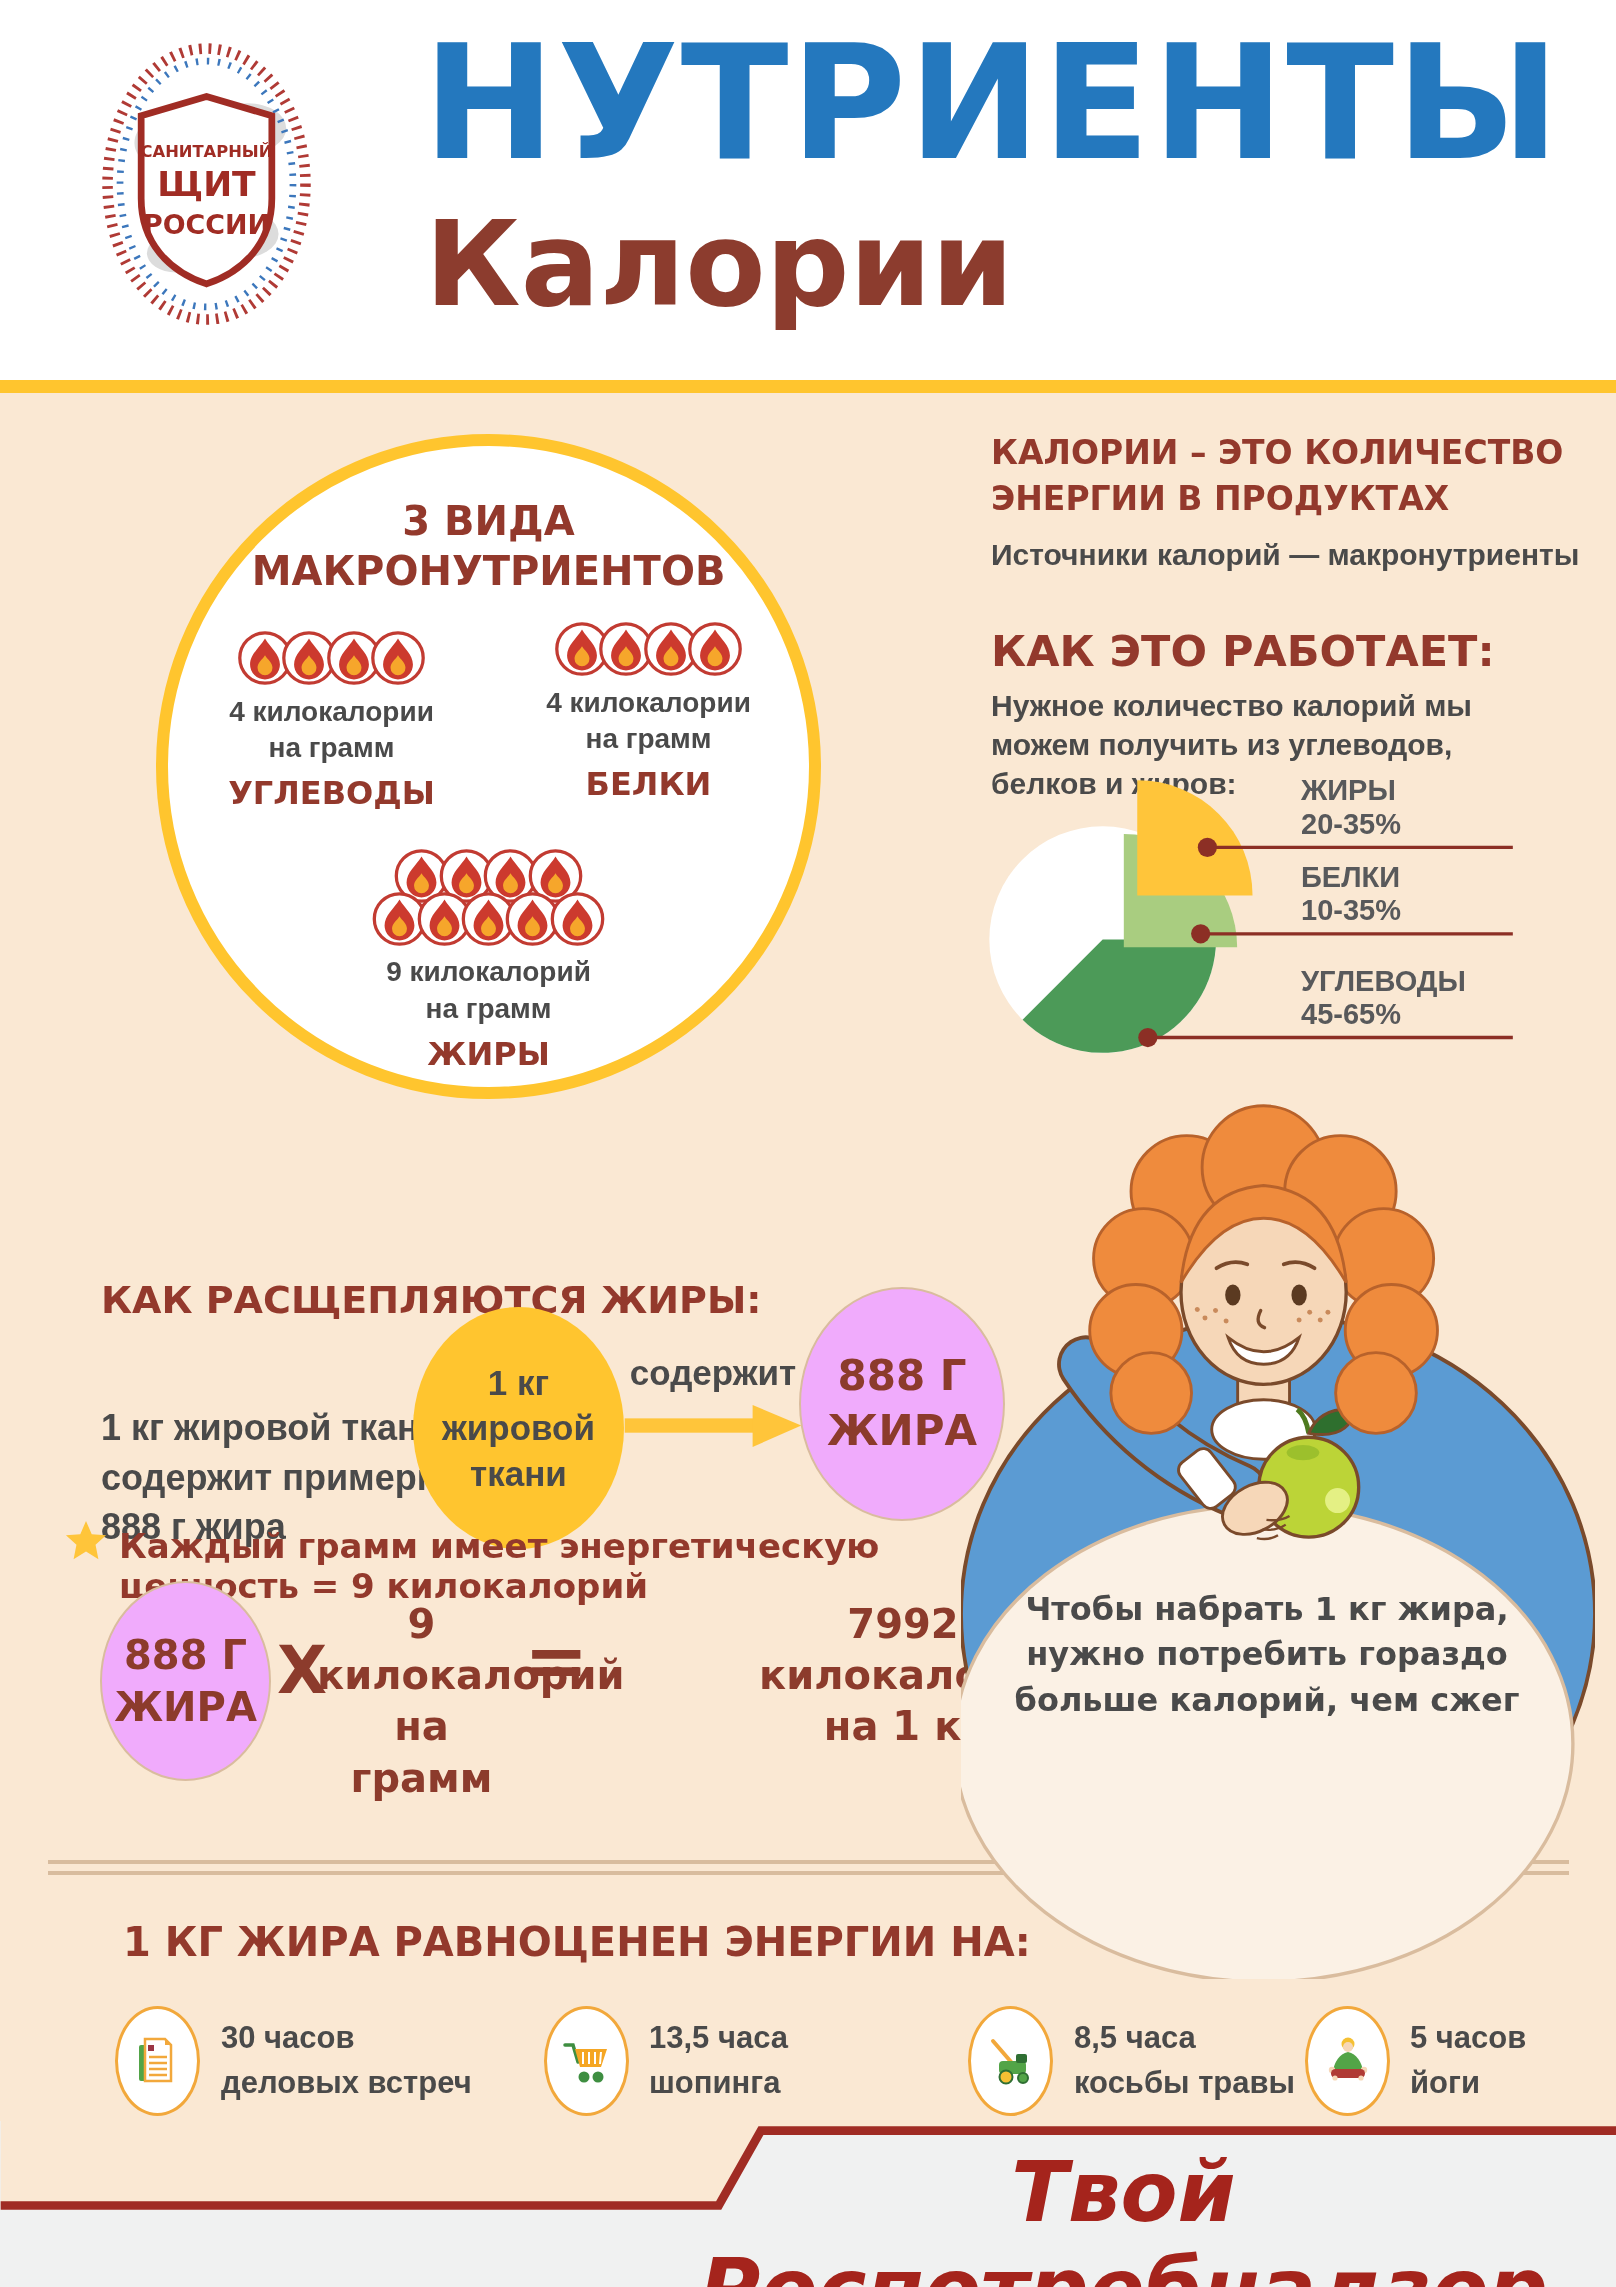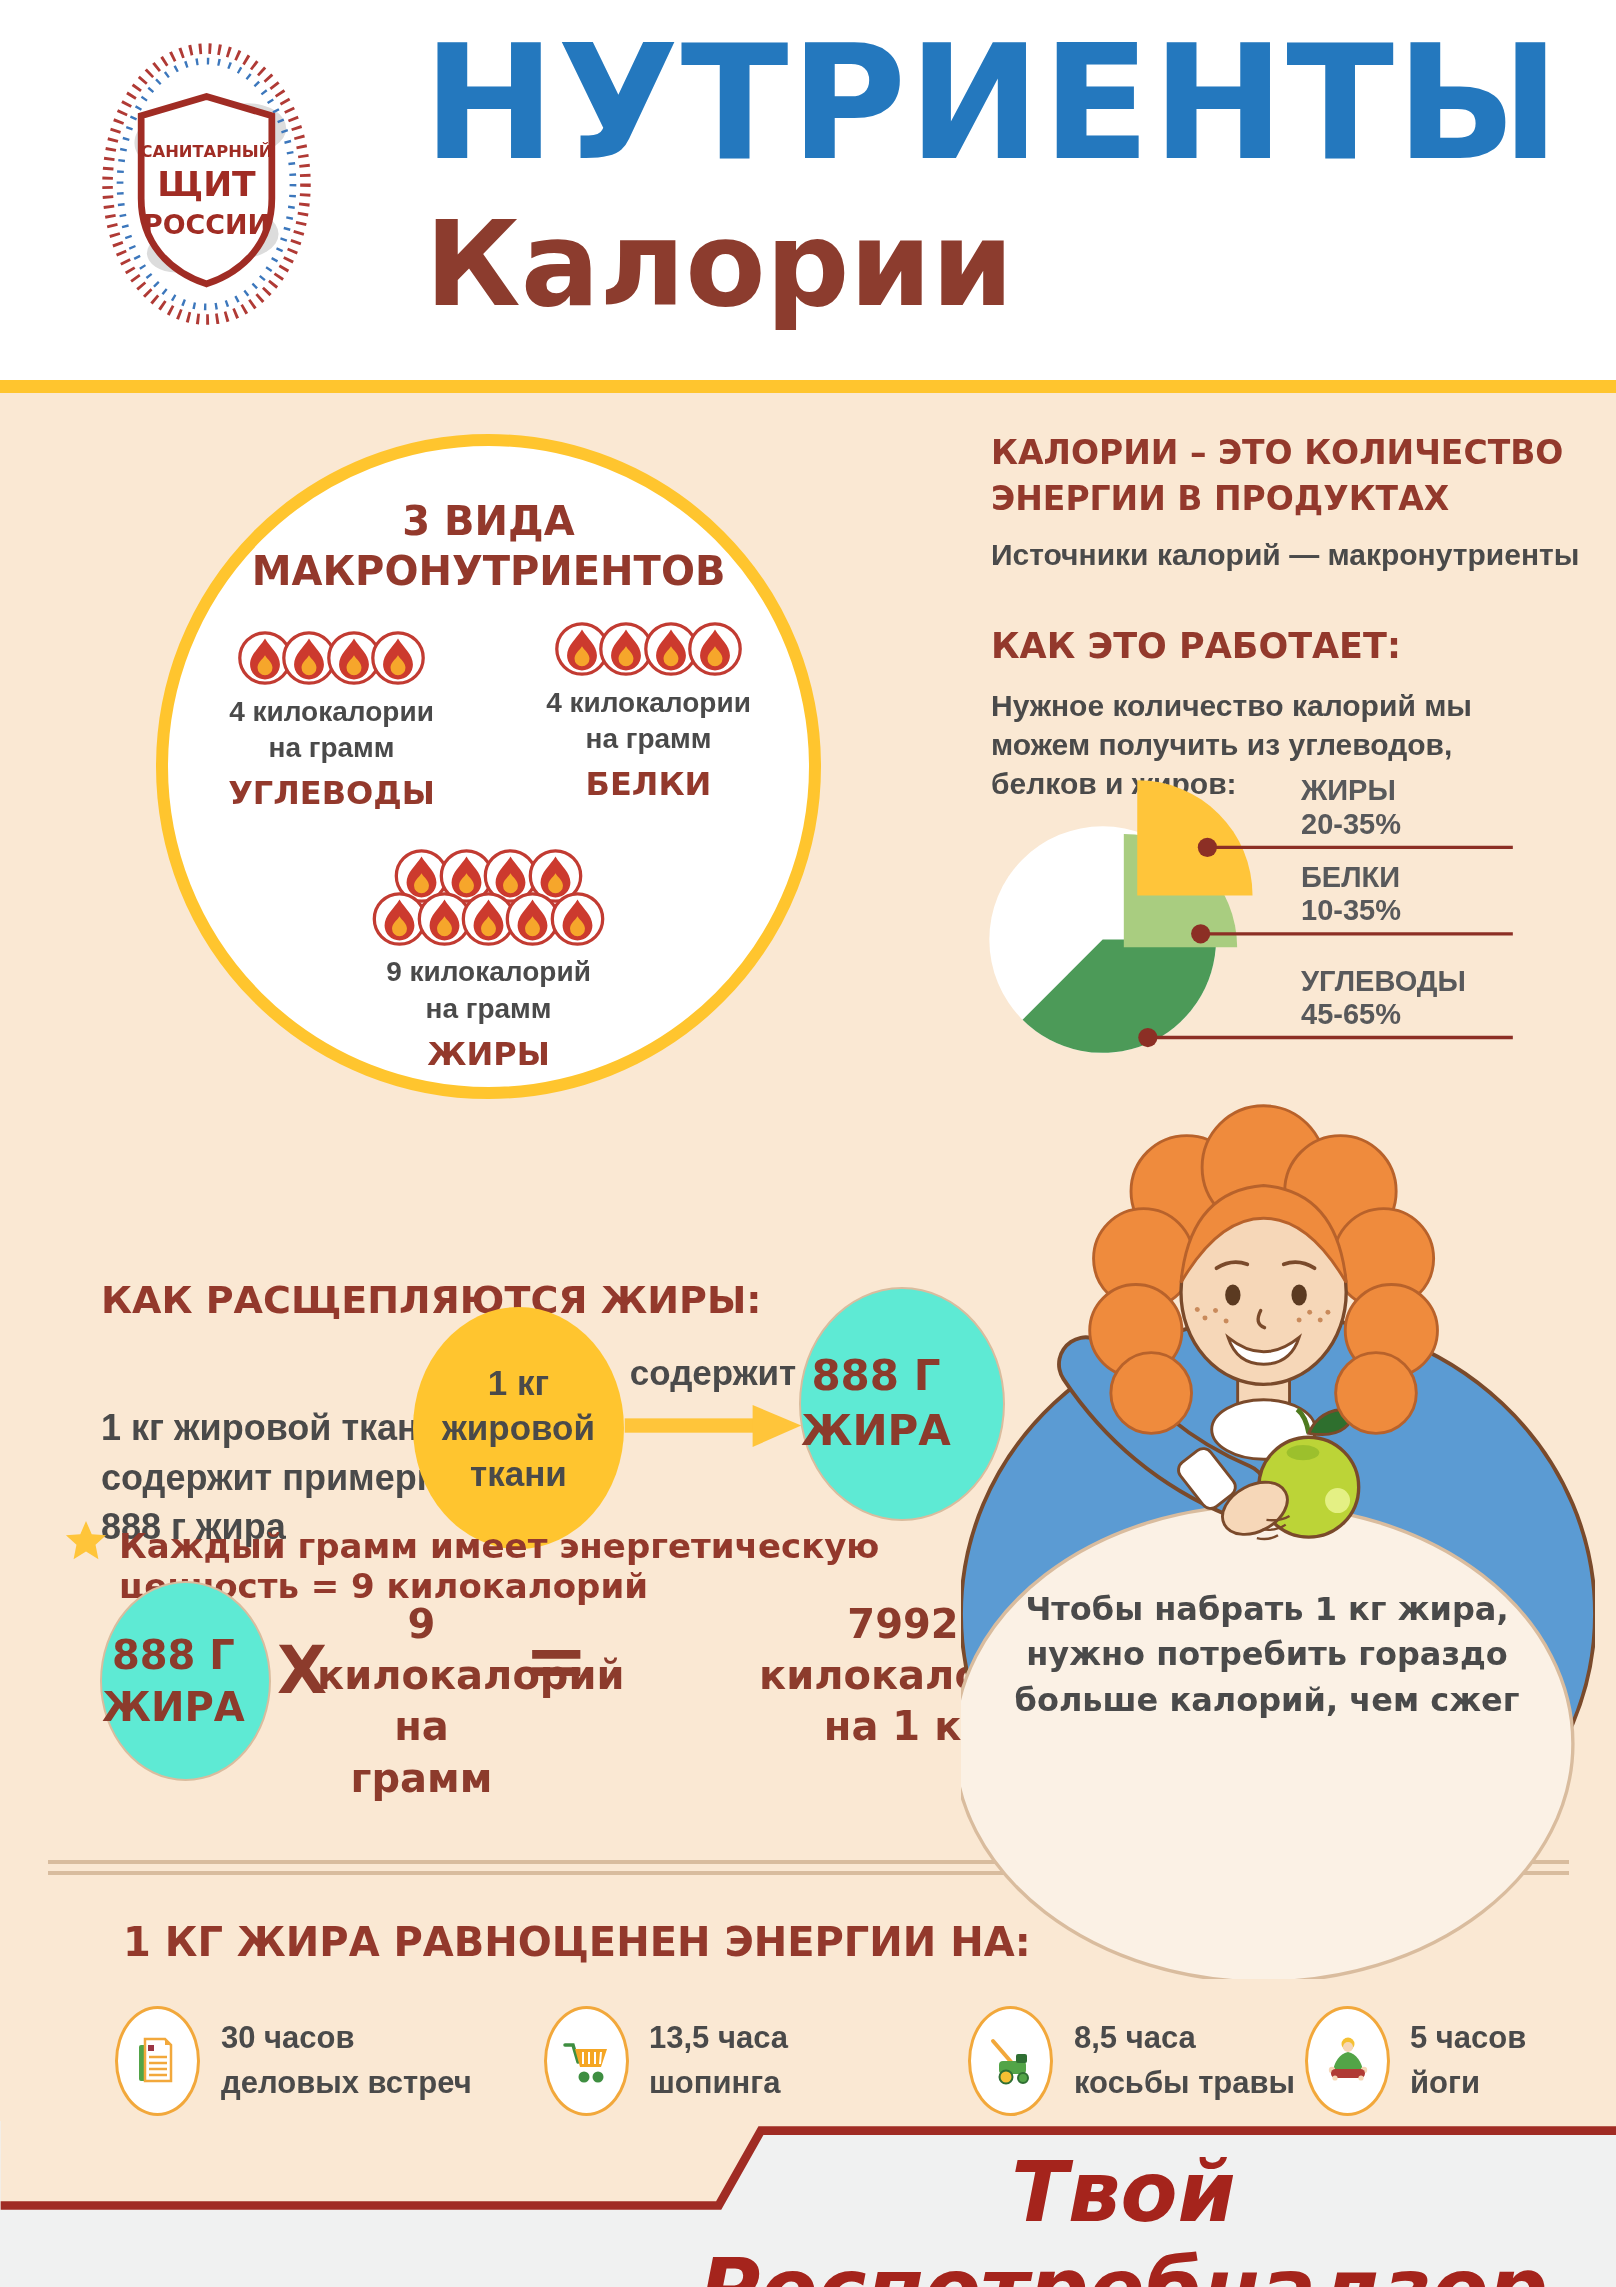--- a/index.html
+++ b/index.html
@@ -29,38 +29,38 @@
   .flame{width:56px;height:56px;margin:0 -5.8px;}
   .kcal-label{margin-top:7.7px;font-size:28px;font-weight:bold;color:#4A4A4A;line-height:1.3;
               font-family:"Liberation Sans",sans-serif;text-align:center;}
   .macro-name{margin-top:7.7px;font-size:32px;font-weight:bold;color:#93392C;text-align:center;}
 
   
   .maroon-h{font-weight:bold;color:#93392C;}
   .gray-t{font-family:"Liberation Sans",sans-serif;font-weight:bold;color:#4A4A4A;}
   .cal-head{left:991px;top:430px;width:596px;font-size:33px;line-height:1.4;}
   .cal-sub{left:991px;top:538px;width:596px;font-size:30px;}
-  .how-head{left:991px;top:626px;width:596px;font-size:35px;}
+  .how-head{left:991px;top:626px;width:596px;font-size:43px;}
   .how-text{left:991px;top:686px;width:567px;font-size:30px;line-height:1.3;}
 
   
   .pie-wrap{left:970px;top:759px;width:615px;height:365px;}
   .pie-label{position:absolute;left:331px;font-size:29px;line-height:1.15;font-weight:bold;color:#58595B;
              font-family:"Liberation Sans",sans-serif;}
 
   
   .fats-head{left:101px;top:1278px;font-size:38px;}
   .fats-intro{left:101px;top:1403px;width:413px;font-size:36px;line-height:1.38;}
   .ycircle{left:413px;top:1307px;width:211px;height:242px;background:#FFC52F;border-radius:50%;
            display:flex;align-items:center;justify-content:center;}
   .ycircle-text{font-size:35px;line-height:1.3;text-align:center;}
   .contains-label{left:624px;top:1353px;width:178px;font-size:35px;text-align:center;}
   .arrow-svg{left:624px;top:1405px;}
-  .cream-circle{background:#5eead4;border:2.9px solid #D9BC9E;border-radius:50%;box-sizing:border-box;
-                display:flex;align-items:center;}
+  .cream-circle{background:#f0abfc;border:2.9px solid #D9BC9E;border-radius:50%;box-sizing:border-box;
+                display:flex;align-items:center;justify-content:center;}
   .res-circle{left:799px;top:1287px;width:206px;height:234px;}
   .maroon-big{font-weight:bold;color:#8C3B2C;text-align:center;}
   .star-note{left:119px;top:1526px;width:884px;font-size:34px;}
   .f-circle{left:100px;top:1581px;width:171px;height:200px;}
   .f-x{left:277px;top:1633px;font-size:65px;}
   .f-b{left:317px;top:1599px;width:209px;font-size:40px;line-height:1.28;}
   .f-eq{left:524px;top:1616px;font-size:77px;font-weight:900;}
   .f-c{left:759px;top:1599px;width:288px;font-size:40px;line-height:1.28;}
 
   

